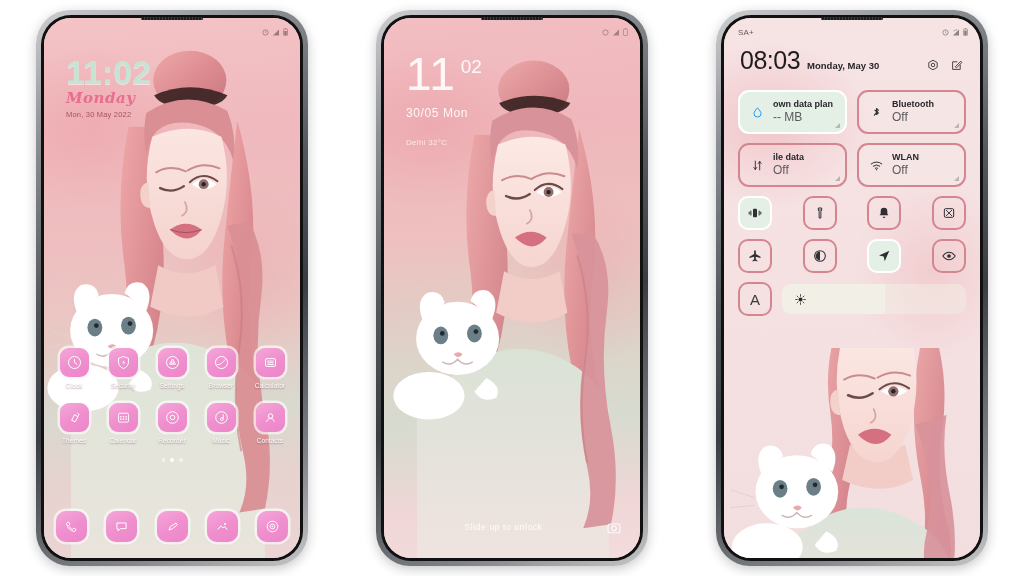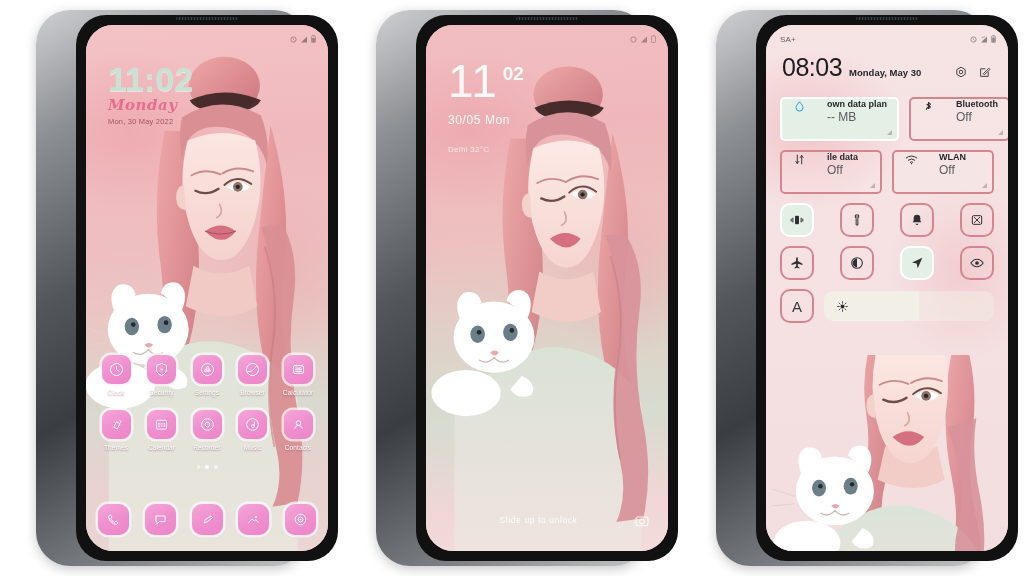--- a/index.html
+++ b/index.html
@@ -22,22 +22,21 @@
     width: 272px; height: 556px;
     border-radius: 34px;
     background: linear-gradient(150deg,#cfd0d2 0%,#8d9094 18%,#53565a 42%,#3a3d41 60%,#7e8185 84%,#c6c7c9 100%);
     padding: 5px;
     box-shadow: 0 3px 12px rgba(0,0,0,.22);
     flex: 0 0 auto;
   }
   .phone-inner {
     position: relative; width: 100%; height: 100%;
     border-radius: 30px; background: #111;
-    padding: 10px;
-    margin-left: 35px;
+    padding: 3px;
   }
   .screen {
     position: relative; width: 100%; height: 100%;
     border-radius: 27px; overflow: hidden;
     background: #f6dfe0;
   }
   .speaker {
     position: absolute; top: 2px; left: 50%; transform: translateX(-50%);
     width: 62px; height: 3px; border-radius: 2px;
     background: #2a2c2f;
@@ -93,21 +92,21 @@
     font-size: 15px; font-weight: 700; font-style: italic;
     color: #e86d8e; letter-spacing: .5px; margin-top: 1px;
     font-family: "DejaVu Serif", serif;
   }
   .ls1-date { font-size: 7.5px; color: #a4545f; margin-top: 3px; letter-spacing: .2px; }
 
   
   .ls2 { position: absolute; top: 36px; left: 22px; z-index: 25; color: #fff; }
   .ls2-row { display: flex; align-items: flex-start; }
   .ls2-h { font-size: 46px; font-weight: 300; line-height: .88; letter-spacing: 1px; opacity: .92; }
-  .ls2-m { font-size: 19px; font-weight: 700; margin-left: 5px; margin-top: 2px; opacity: .92; }
+  .ls2-m { font-size: 19px; font-weight: 400; margin-left: 5px; margin-top: 2px; opacity: .92; }
   .ls2-date { font-size: 12px; font-weight: 300; margin-top: 12px; opacity: .9; letter-spacing: .6px; }
   .ls2-wx { font-size: 8px; font-weight: 300; margin-top: 18px; opacity: .72; letter-spacing: .3px; }
 
   .ls2-bottom {
     position: absolute; left: 0; right: 17px; bottom: 26px; z-index: 25;
     display: flex; align-items: center; justify-content: center;
   }
   .ls2-slide { font-size: 8.5px; color: rgba(255,255,255,.92); letter-spacing: .6px; }
   .ls2-cam {
     position: absolute; right: 18px; bottom: 22px; z-index: 26;
@@ -149,23 +148,23 @@
   }
   .qs-clockwrap { display: flex; align-items: baseline; gap: 7px; }
   .qs-time { font-size: 25px; font-weight: 400; color: #1d1d1f; letter-spacing: -.5px; }
   .qs-date { font-size: 9.5px; font-weight: 700; color: #26262a; }
   .qs-acts { display: flex; gap: 10px; align-items: center; padding-bottom: 3px; }
   .qs-acts svg { width: 14px; height: 14px; }
 
   .qs-body { position: absolute; top: 72px; left: 0; right: 0; z-index: 25; padding: 0 14px; }
   .qs-bigrow { display: flex; gap: 10px; margin-bottom: 9px; }
   .qs-big {
-    flex: 1; height: 44px; border-radius: 5px;
+    flex: 1; height: 44px; border-radius: 11px;
     border: 2px solid #d3868f; background: rgba(255,255,255,.10);
-    display: flex; gap: 20px; padding: 0 10px; position: relative;
+    display: flex; align-items: center; gap: 8px; padding: 0 10px; position: relative;
   }
   .qs-big.data {
     border: 2px solid #ffffff; background: #e4f0e6;
   }
   .qs-big svg { width: 15px; height: 15px; flex: 0 0 auto; }
   .qs-txt { display: flex; flex-direction: column; line-height: 1.25; overflow: hidden; }
   .qs-t1 { font-size: 9px; font-weight: 700; color: #27272b; white-space: nowrap; }
   .qs-t2 { font-size: 12px; color: #5b5b60; }
   .qs-corner {
     position: absolute; right: 5px; bottom: 4px; width: 0; height: 0;

